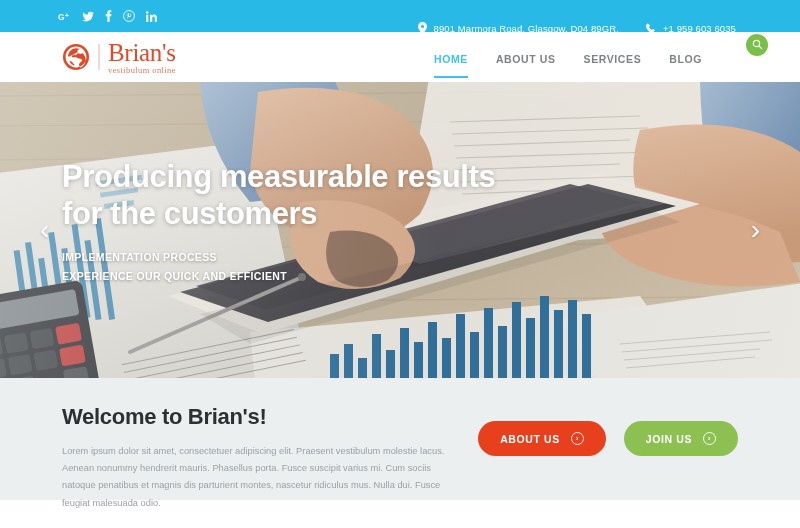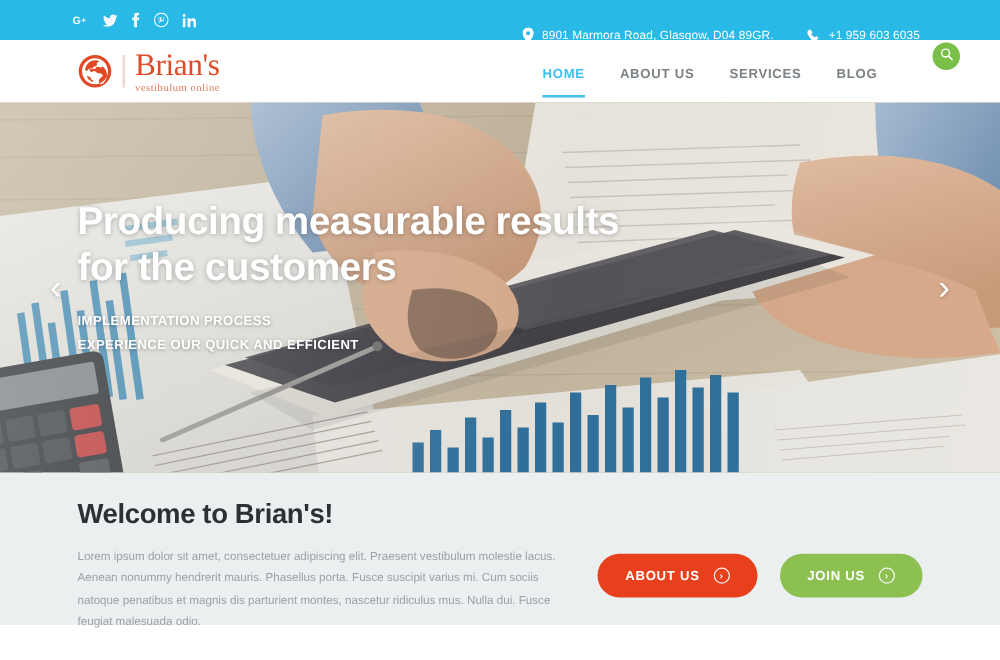--- a/index.html
+++ b/index.html
@@ -177,21 +177,21 @@
     user-select: none;
   }
   .hero-arrow.prev { left: 40px; }
   .hero-arrow.next { right: 40px; }
 
   
   .welcome {
     height: 122px;
     background: #ebeff0;
     display: flex;
-    align-items: center;
+    align-items: flex-start;
     padding: 26px 62px 0 62px;
   }
   .welcome-left { width: 390px; }
   .welcome-title {
     font-size: 22px;
     font-weight: bold;
     color: #2c3033;
     letter-spacing: -.3px;
   }
   .welcome-text {

